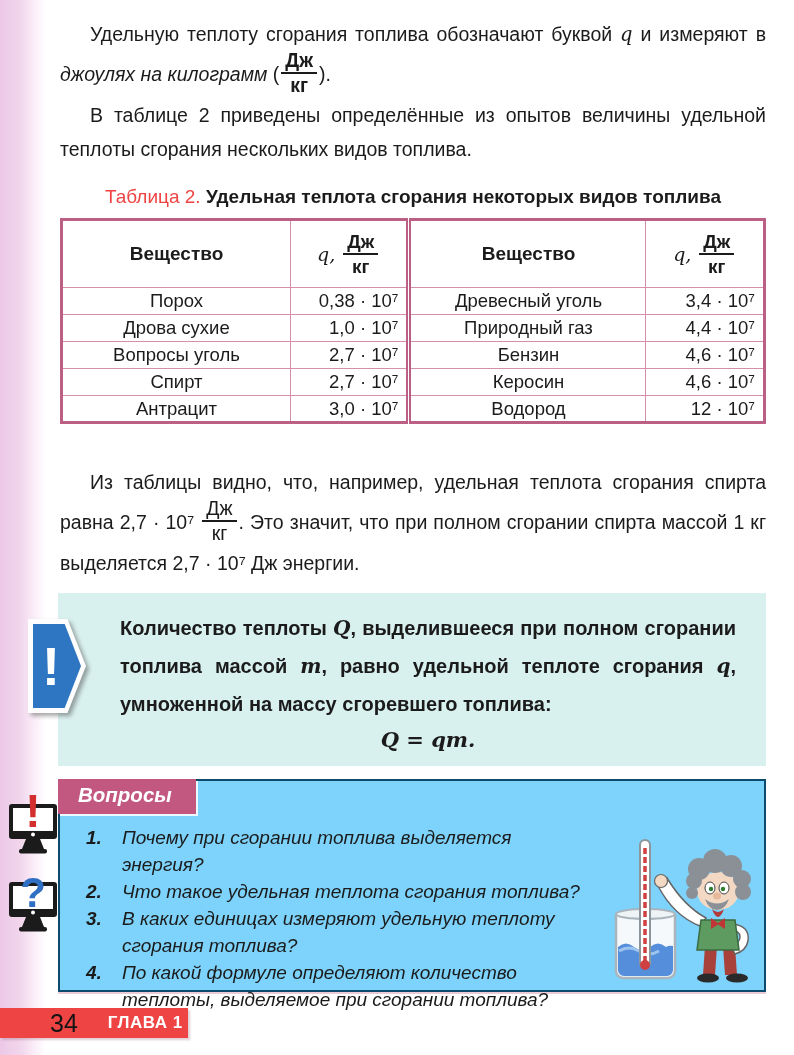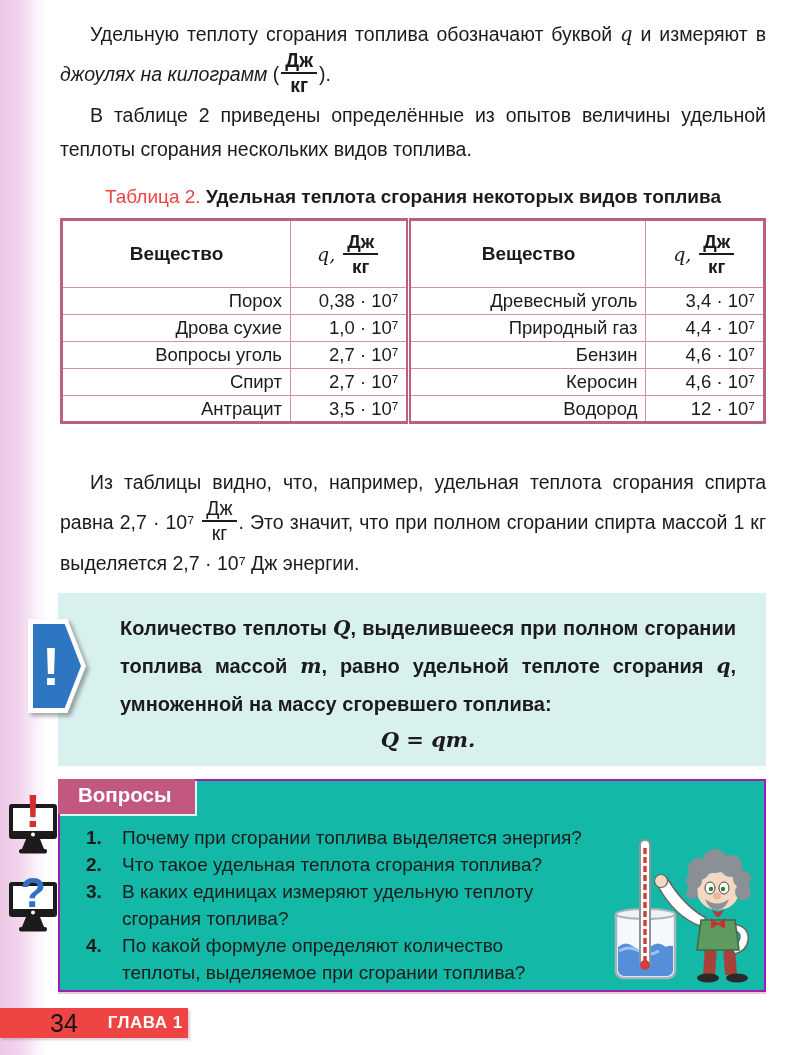--- a/index.html
+++ b/index.html
@@ -47,21 +47,21 @@
   .tbl-caption { text-align:center; font-size:19px; margin:0 0 10px 0; text-indent:0; }
   .tbl-caption .lbl { color:#ef4444; }
   .tbl-caption .ttl { font-weight:bold; }
   table.fuel {
     width:706px; border-collapse:collapse; table-layout:fixed;
     border:3px solid #bb5f84; font-size:18.5px;
   }
   table.fuel th, table.fuel td { border:1.5px solid #d490aa; }
   table.fuel th { height:68px; font-weight:bold; font-size:19px; }
   table.fuel td { height:27px; padding:1px 8px; }
-  td.sub { text-align:right; padding-left:12px; }
+  td.sub { text-align:center; padding-left:12px; }
   td.val { text-align:right; }
   .mid-div { border-left:5px double #bb5f84 !important; }
   .q-head { display:inline-flex; align-items:center; gap:6px; font-weight:normal; }
   .q-head .mvar { font-size:19px; }
   .q-head .frac { top:0; }
 
   
   .rule-box {
     position:relative; background:#d8f0ee; padding:16px 30px 14px 62px;
     min-height:152px;
@@ -81,23 +81,24 @@
     position:absolute; left:5px; top:5px; width:48px; height:84px; background:#2e76c1;
     clip-path:polygon(0 0,66% 0,100% 50%,66% 100%,0 100%);
     color:#fff; font-weight:bold; font-size:54px;
     display:flex; align-items:center; justify-content:center;
     padding-right:12px; line-height:1;
   }
 
   
   .qbox {
     position:relative; width:708px; height:213px;
-    background:#14b8a6; border:2px solid #a21caf;
+    background:#7dd3fc; border:2px solid #0c4a6e;
     box-shadow:0 2px 0 rgba(199,109,141,.35);
     padding:44px 14px 8px 26px;
+    font-style:italic;
   }
   .qtab {
     position:absolute; left:-2px; top:-2px;
     background:#c2577f; color:#fff; font-weight:bold; font-size:20.5px;
     padding:4px 24px 7px 20px;
     box-shadow:2px 2px 0 rgba(255,255,255,.85);
   }
   .qlist { width:500px; }
   .qitem { display:flex; font-size:19px; line-height:1.42; margin:0; }
   .qnum  { font-weight:bold; width:36px; flex:none; }
@@ -173,21 +174,21 @@
       <td class="val">4,6 · 10⁷</td>
     </tr>
     <tr>
       <td class="sub">Спирт</td>
       <td class="val">2,7 · 10⁷</td>
       <td class="sub mid-div">Керосин</td>
       <td class="val">4,6 · 10⁷</td>
     </tr>
     <tr>
       <td class="sub">Антрацит</td>
-      <td class="val">3,5 · 10⁷</td>
+      <td class="val">3,0 · 10⁷</td>
       <td class="sub mid-div">Водород</td>
       <td class="val">12 · 10⁷</td>
     </tr>
   </tbody>
     </table>
 </div>
 
 <div id="sec-example">
   <p class="para"><span>Из таблицы видно, что, например, удельная теплота сгорания спирта равна 2,7 · 10⁷ </span><span class="frac"><span class="num">Дж</span><span class="den">кг</span></span><span>. Это значит, что при полном сгорании спирта массой 1 кг выделяется 2,7 · 10⁷ Дж энергии.</span></p>
 </div>

